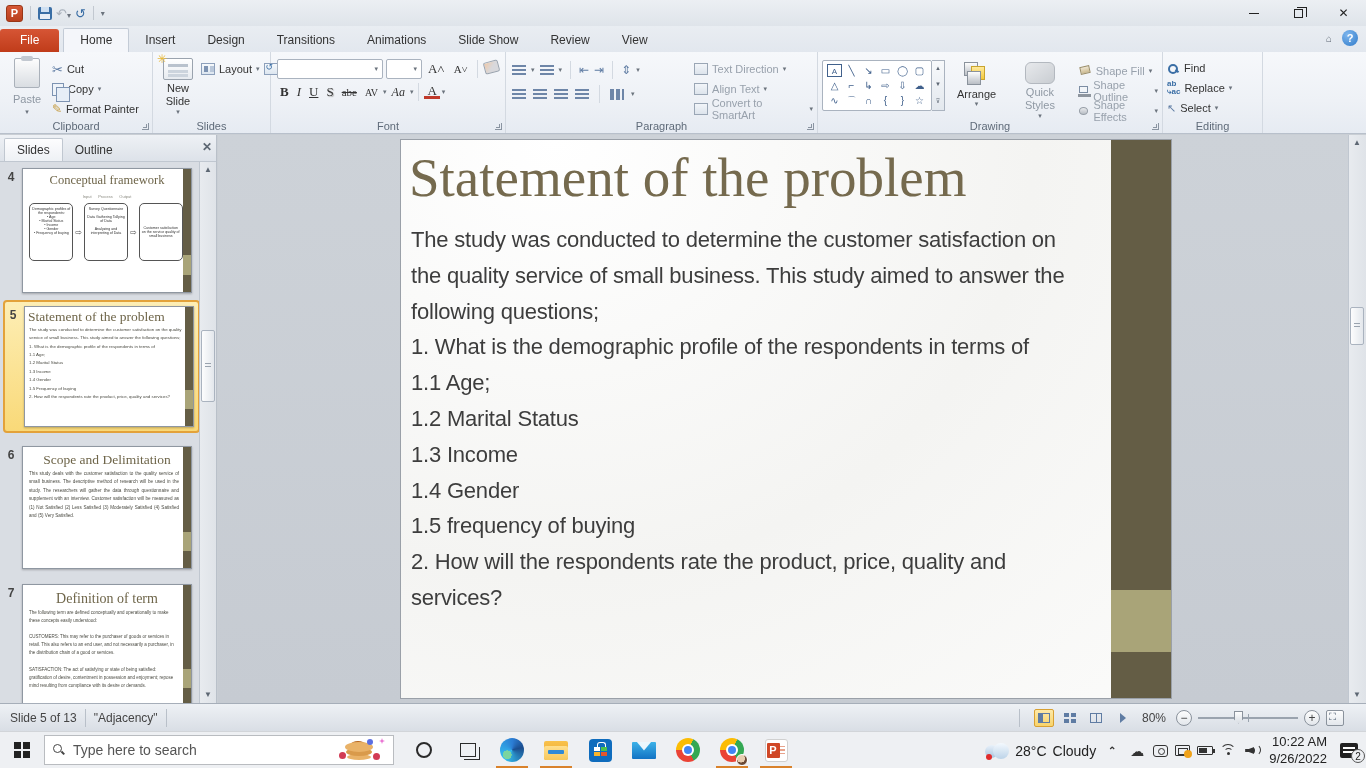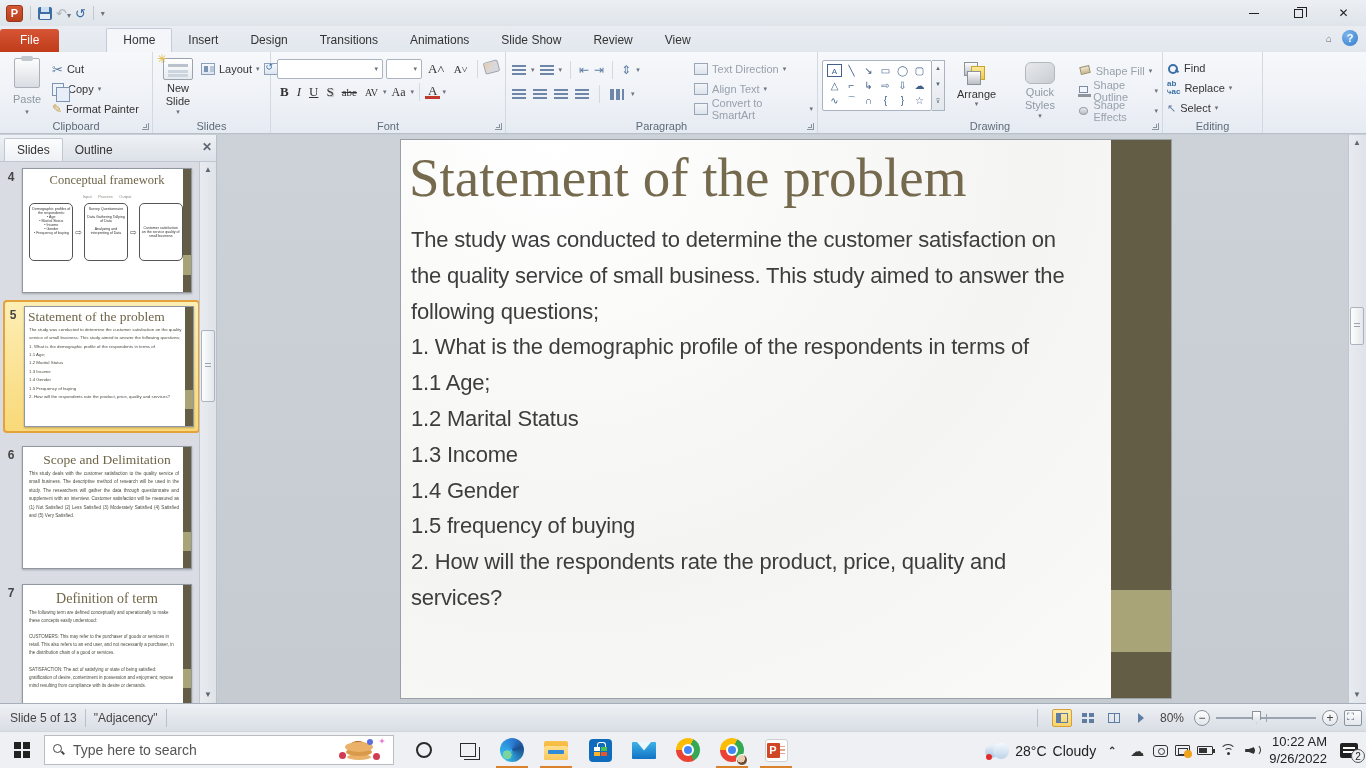--- a/index.html
+++ b/index.html
@@ -23,21 +23,21 @@
   .winbtn { width:45px; height:26px; display:flex; align-items:center; justify-content:center; color:#222; font-size:12px; }
   .winbtn .rest { width:9px; height:9px; border:1px solid #222; position:relative; background:transparent; }
   .winbtn .rest::before { content:""; position:absolute; left:2px; top:-3px; width:9px; height:9px; border:1px solid #222; border-left:none; border-bottom:none; }
   .min-dash { width:10px; height:1px; background:#222; }
 
   
   .tabrow { position:absolute; left:0; top:26px; width:1366px; height:26px; background:linear-gradient(#e9edf2,#e2e7ee); }
   .tabs { display:flex; height:26px; align-items:flex-end; }
   .tab { padding:4px 16px 5px; font-size:12px; color:#333; }
   .tab.file { background:linear-gradient(#d65535,#c03c1a); color:#fff; border-radius:3px 3px 0 0; padding:4px 20px 5px; margin-right:4px; }
-  .tab.active { background:#f4f6fa; border:1px solid #c3cbd6; border-bottom:none; border-radius:2px 2px 0 0;margin-left:43px; }
+  .tab.active { background:#f4f6fa; border:1px solid #c3cbd6; border-bottom:none; border-radius:2px 2px 0 0; }
   .tabrow-right { position:absolute; right:8px; top:4px; display:flex; gap:10px; align-items:center; }
   .collapse-ic { color:#5d6773; font-size:10px; }
   .help-ic { width:16px; height:16px; border-radius:50%; background:radial-gradient(circle at 35% 30%,#7fb7ee,#2f7ac9); color:#fff; font-size:11px; font-weight:bold; display:flex; align-items:center; justify-content:center; }
 
   
   .ribbon { position:absolute; left:0; top:52px; width:1366px; height:82px; background:linear-gradient(#f6f8fb,#eef1f6 60%,#e6ebf2); border-bottom:1px solid #b8c0cb; display:flex; }
   .rgroup { position:relative; height:100%; border-right:1px solid #d3d9e1; padding:4px 4px 16px; }
   .glabel { position:absolute; bottom:1px; left:0; right:0; text-align:center; font-size:11px; color:#5f6b79; }
   .launcher { position:absolute; bottom:3px; right:3px; width:7px; height:7px; border-right:1px solid #8a94a1; border-bottom:1px solid #8a94a1; }
   .launcher::before { content:""; position:absolute; right:1px; bottom:1px; width:3px; height:3px; border-right:1px solid #8a94a1; border-bottom:1px solid #8a94a1; }
@@ -133,21 +133,21 @@
   .s-band::after { content:""; position:absolute; left:0; right:0; top:450px; height:62px; background:#a9a478; }
   .s-title { position:absolute; left:8px; top:6px; font-family:"Liberation Serif",serif; font-size:55px; color:#756a4e; letter-spacing:0px; font-weight:400; }
   .s-body { position:absolute; left:10px; top:82px; width:665px; font-size:22px; line-height:35.8px; color:#3d3d3d; white-space:pre-line; letter-spacing:-0.2px; }
   
   .vscroll { position:absolute; right:0; top:0; width:18px; height:568px; background:linear-gradient(90deg,#e8ebef,#dfe3e8); border-left:1px solid #c0c7d0; }
 
   
   .statusbar { position:absolute; left:0; top:703px; width:1366px; height:28px; background:linear-gradient(#eef1f5,#d9dee5); border-top:1px solid #a6aeb9; display:flex; align-items:center; font-size:12px; color:#444; }
   .st-sep { width:1px; height:18px; background:#b9c0c9; margin:0 8px; }
   .st-left { display:flex; align-items:center; padding-left:10px; }
-  .st-right { position:absolute; right:4px; display:flex; align-items:center; gap:6px;justify-content:center; }
+  .st-right { position:absolute; right:22px; display:flex; align-items:center; gap:6px;justify-content:center; }
   .viewbtn { width:20px; height:18px; display:flex; align-items:center; justify-content:center; font-size:10px; color:#4a5a6e; border-radius:2px; }
   .viewbtn.active { background:linear-gradient(#fde9a8,#f8d36a); border:1px solid #d8a032; }
   .vb-ic { width:12px; height:10px; border:1px solid #5f7ca3; position:relative; }
   .vb-ic.norm::before { content:""; position:absolute; left:0; top:0; bottom:0; width:4px; background:#5f7ca3; }
   .vb-ic.sort { border:none; background:
     linear-gradient(#5f7ca3,#5f7ca3) 0 0/5px 4px no-repeat,
     linear-gradient(#5f7ca3,#5f7ca3) 7px 0/5px 4px no-repeat,
     linear-gradient(#5f7ca3,#5f7ca3) 0 6px/5px 4px no-repeat,
     linear-gradient(#5f7ca3,#5f7ca3) 7px 6px/5px 4px no-repeat; }
   .vb-ic.read::before { content:""; position:absolute; left:5px; top:0; bottom:0; width:1px; background:#5f7ca3; }
@@ -348,21 +348,21 @@
       <span class="eraser-ic"></span>
     </div>
     <div style="display:flex; align-items:center; gap:2px; margin:4px 2px;">
       <span class="fbtn" style="font-weight:bold;">B</span>
       <span class="fbtn" style="font-style:italic;">I</span>
       <span class="fbtn" style="text-decoration:underline;">U</span>
       <span class="fbtn" style="text-shadow:1px 1px 1px #aaa;">S</span>
       <span class="fbtn" style="text-decoration:line-through; font-size:11px;">abe</span>
       <span class="fbtn" style="font-size:10px;">AV</span>
         <span class="dd">▾</span>
-      <span class="fbtn" style="font-size:12px;">Aa</span>
+      <span class="fbtn" style="font-size:12px;font-style:italic;">Aa</span>
         <span class="dd">▾</span>
       <span class="vertsep"></span>
       <span class="fbtn" style="border-bottom:3px solid #c0392b; line-height:.9;">A</span>
         <span class="dd">▾</span>
     </div>
     <div class="glabel">Font</div>
     <div class="launcher"></div>
   </div>
 
   <div class="rgroup" style="width:312px;">

